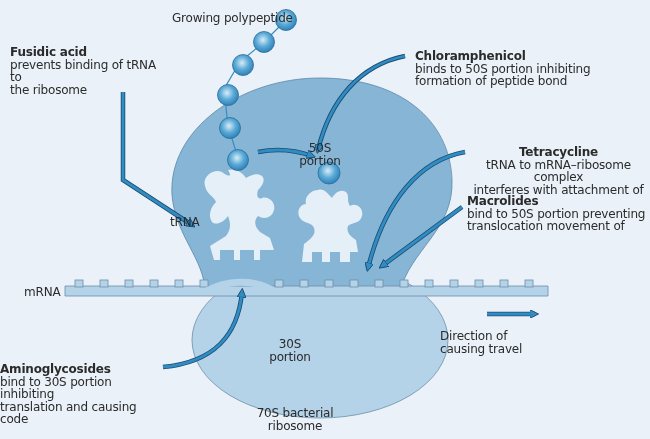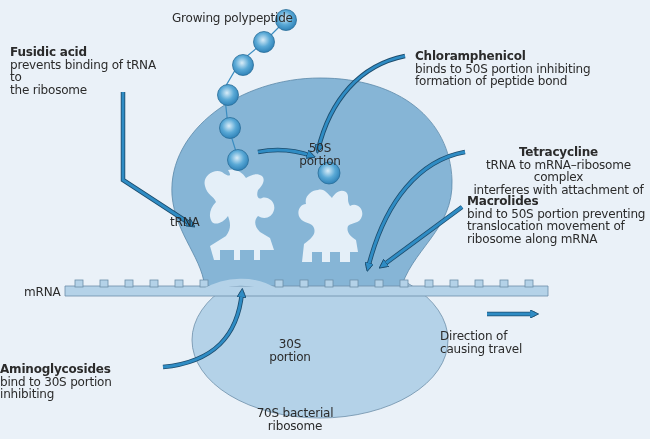--- a/index.html
+++ b/index.html
@@ -134,18 +134,18 @@
 </div>
 <div class="lbl" style="left:467px;top:146px;width:183px;text-align:center;">
   <b>Tetracycline</b>
   <div>tRNA to mRNA–ribosome complex</div>
   <div>interferes with attachment of</div>
 </div>
 <div class="lbl" style="left:467px;top:195px;width:183px;">
   <b>Macrolides</b>
   <div>bind to 50S portion preventing</div>
   <div>translocation movement of</div>
-  <div>ribosome along mRNA</div>
 </div>
 <div class="lbl r" style="left:0px;top:363px;width:156px;">
   <b>Aminoglycosides</b>
   <div>bind to 30S portion inhibiting</div>
+  <div>translation and causing code</div>
 </div>
 
 </body></html>

